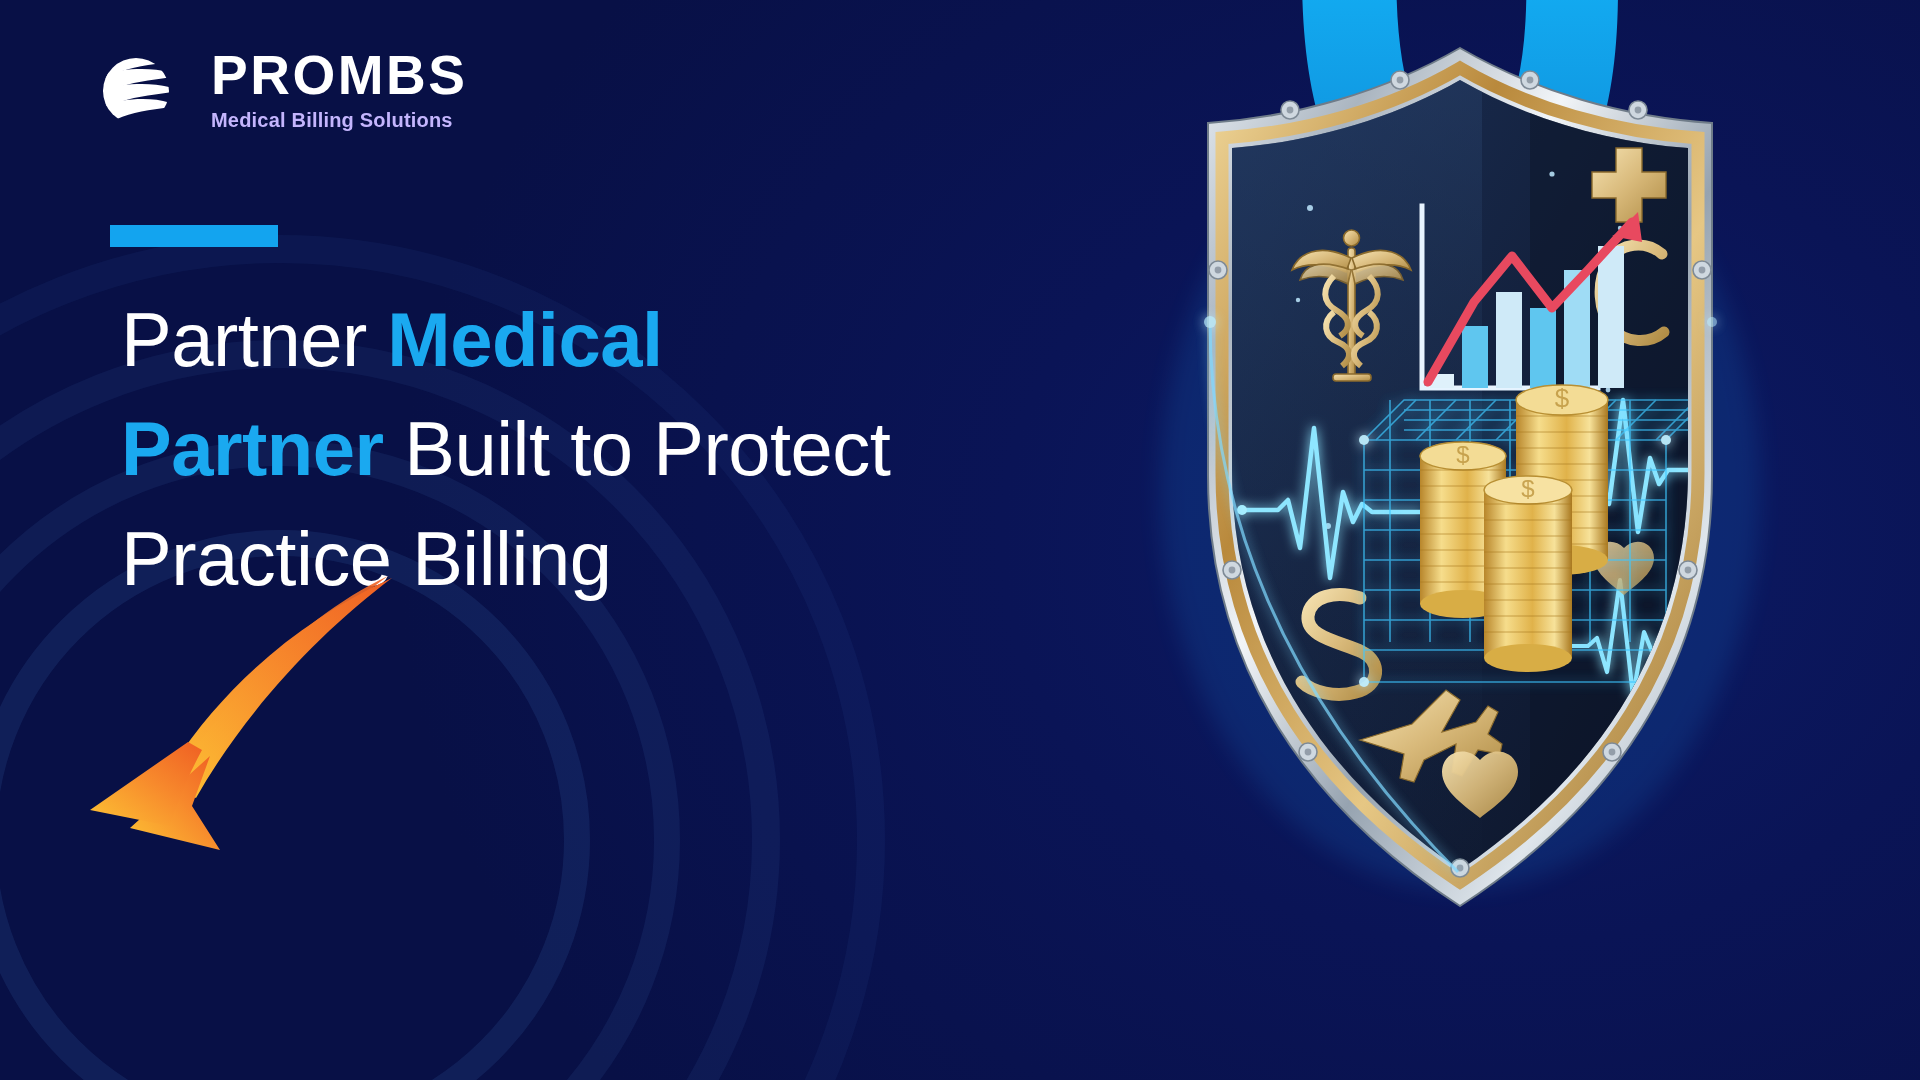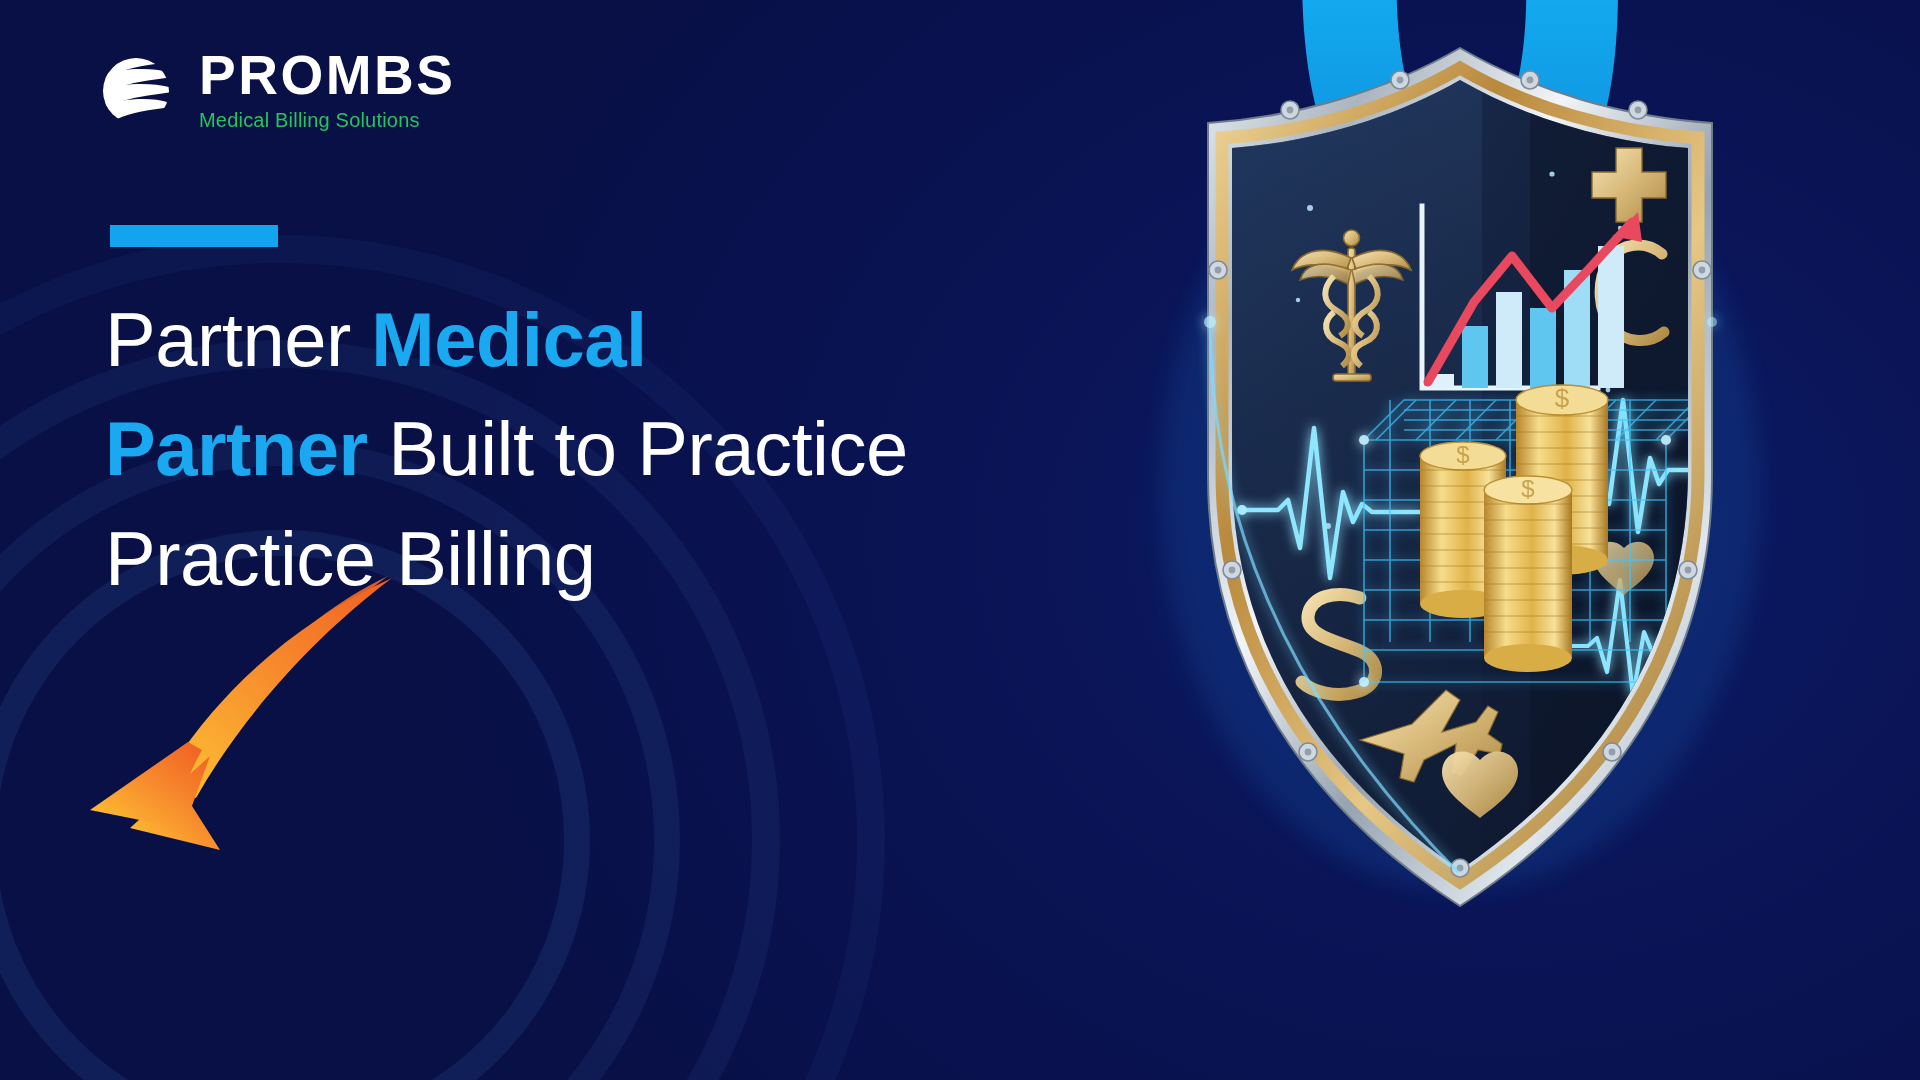--- a/index.html
+++ b/index.html
@@ -21,45 +21,45 @@
   .arc-wrap { position:absolute; left:-420px; bottom:-460px; width:1400px; height:1400px; }
   .arc {
     position:absolute; left:50%; top:50%;
     border-radius:50%;
     transform:translate(-50%,-50%);
     border-style:solid;
     border-color:rgba(74,132,210,0.24);
   }
 
   
-  .logo-block { position:absolute; left:95px; top:48px; display:flex; align-items:center; gap:22px; }
+  .logo-block { position:absolute; left:95px; top:48px; display:flex; align-items:center; gap:34px; }
   .logo-mark { width:82px; height:82px; position:relative; flex:0 0 auto; }
   .logo-text { display:flex; flex-direction:column; }
   .logo-word {
     color:#ffffff; font-size:55px; font-weight:700; letter-spacing:2.5px; line-height:1;
   }
   .logo-tag {
-    color:#22c55e; font-size:20px; font-weight:400; letter-spacing:0.2px;
+    color:#c4b5fd; font-size:20px; font-weight:700; letter-spacing:0.2px;
     margin-top:7px; line-height:1;
   }
 
   
   .accent-bar {
     position:absolute; left:110px; top:225px;
     width:168px; height:22px; background:#13a4ef;
   }
 
   
   .headline {
     position:absolute; left:105px; top:285px; width:920px;
     font-size:76px; line-height:1.44; color:#ffffff;
     font-weight:400; letter-spacing:-0.5px;
   }
   .headline .hl { color:#1aa9f0; font-weight:700; }
-  .headline .ln { display:block; white-space:nowrap; }
+  .headline .ln { display:block; white-space:nowrap;margin-left:16px; }
 
   
   .arrow-wrap { position:absolute; left:70px; top:560px; width:400px; height:330px; }
 
   
   .shield-scene { position:absolute; left:1060px; top:-30px; width:800px; height:1120px; }
 </style>
 </head>
 <body>
 
@@ -337,21 +337,21 @@
     </div>
   </div>
 
   <div class="accent-bar"></div>
 
   <div class="headline">
     <span class="ln">
       <span>Partner </span><span class="hl">Medical</span>
     </span>
     <span class="ln">
-      <span class="hl">Partner</span><span> Built to Practice</span>
+      <span class="hl">Partner</span><span> Built to Protect</span>
     </span>
     <span class="ln">
       <span>Practice Billing</span>
     </span>
   </div>
 
   <div class="arrow-wrap">
     <svg width="400" height="330" viewBox="0 0 400 330">
       <defs>
         <linearGradient id="gArrow" x1="1" y1="0" x2="0" y2="1">

